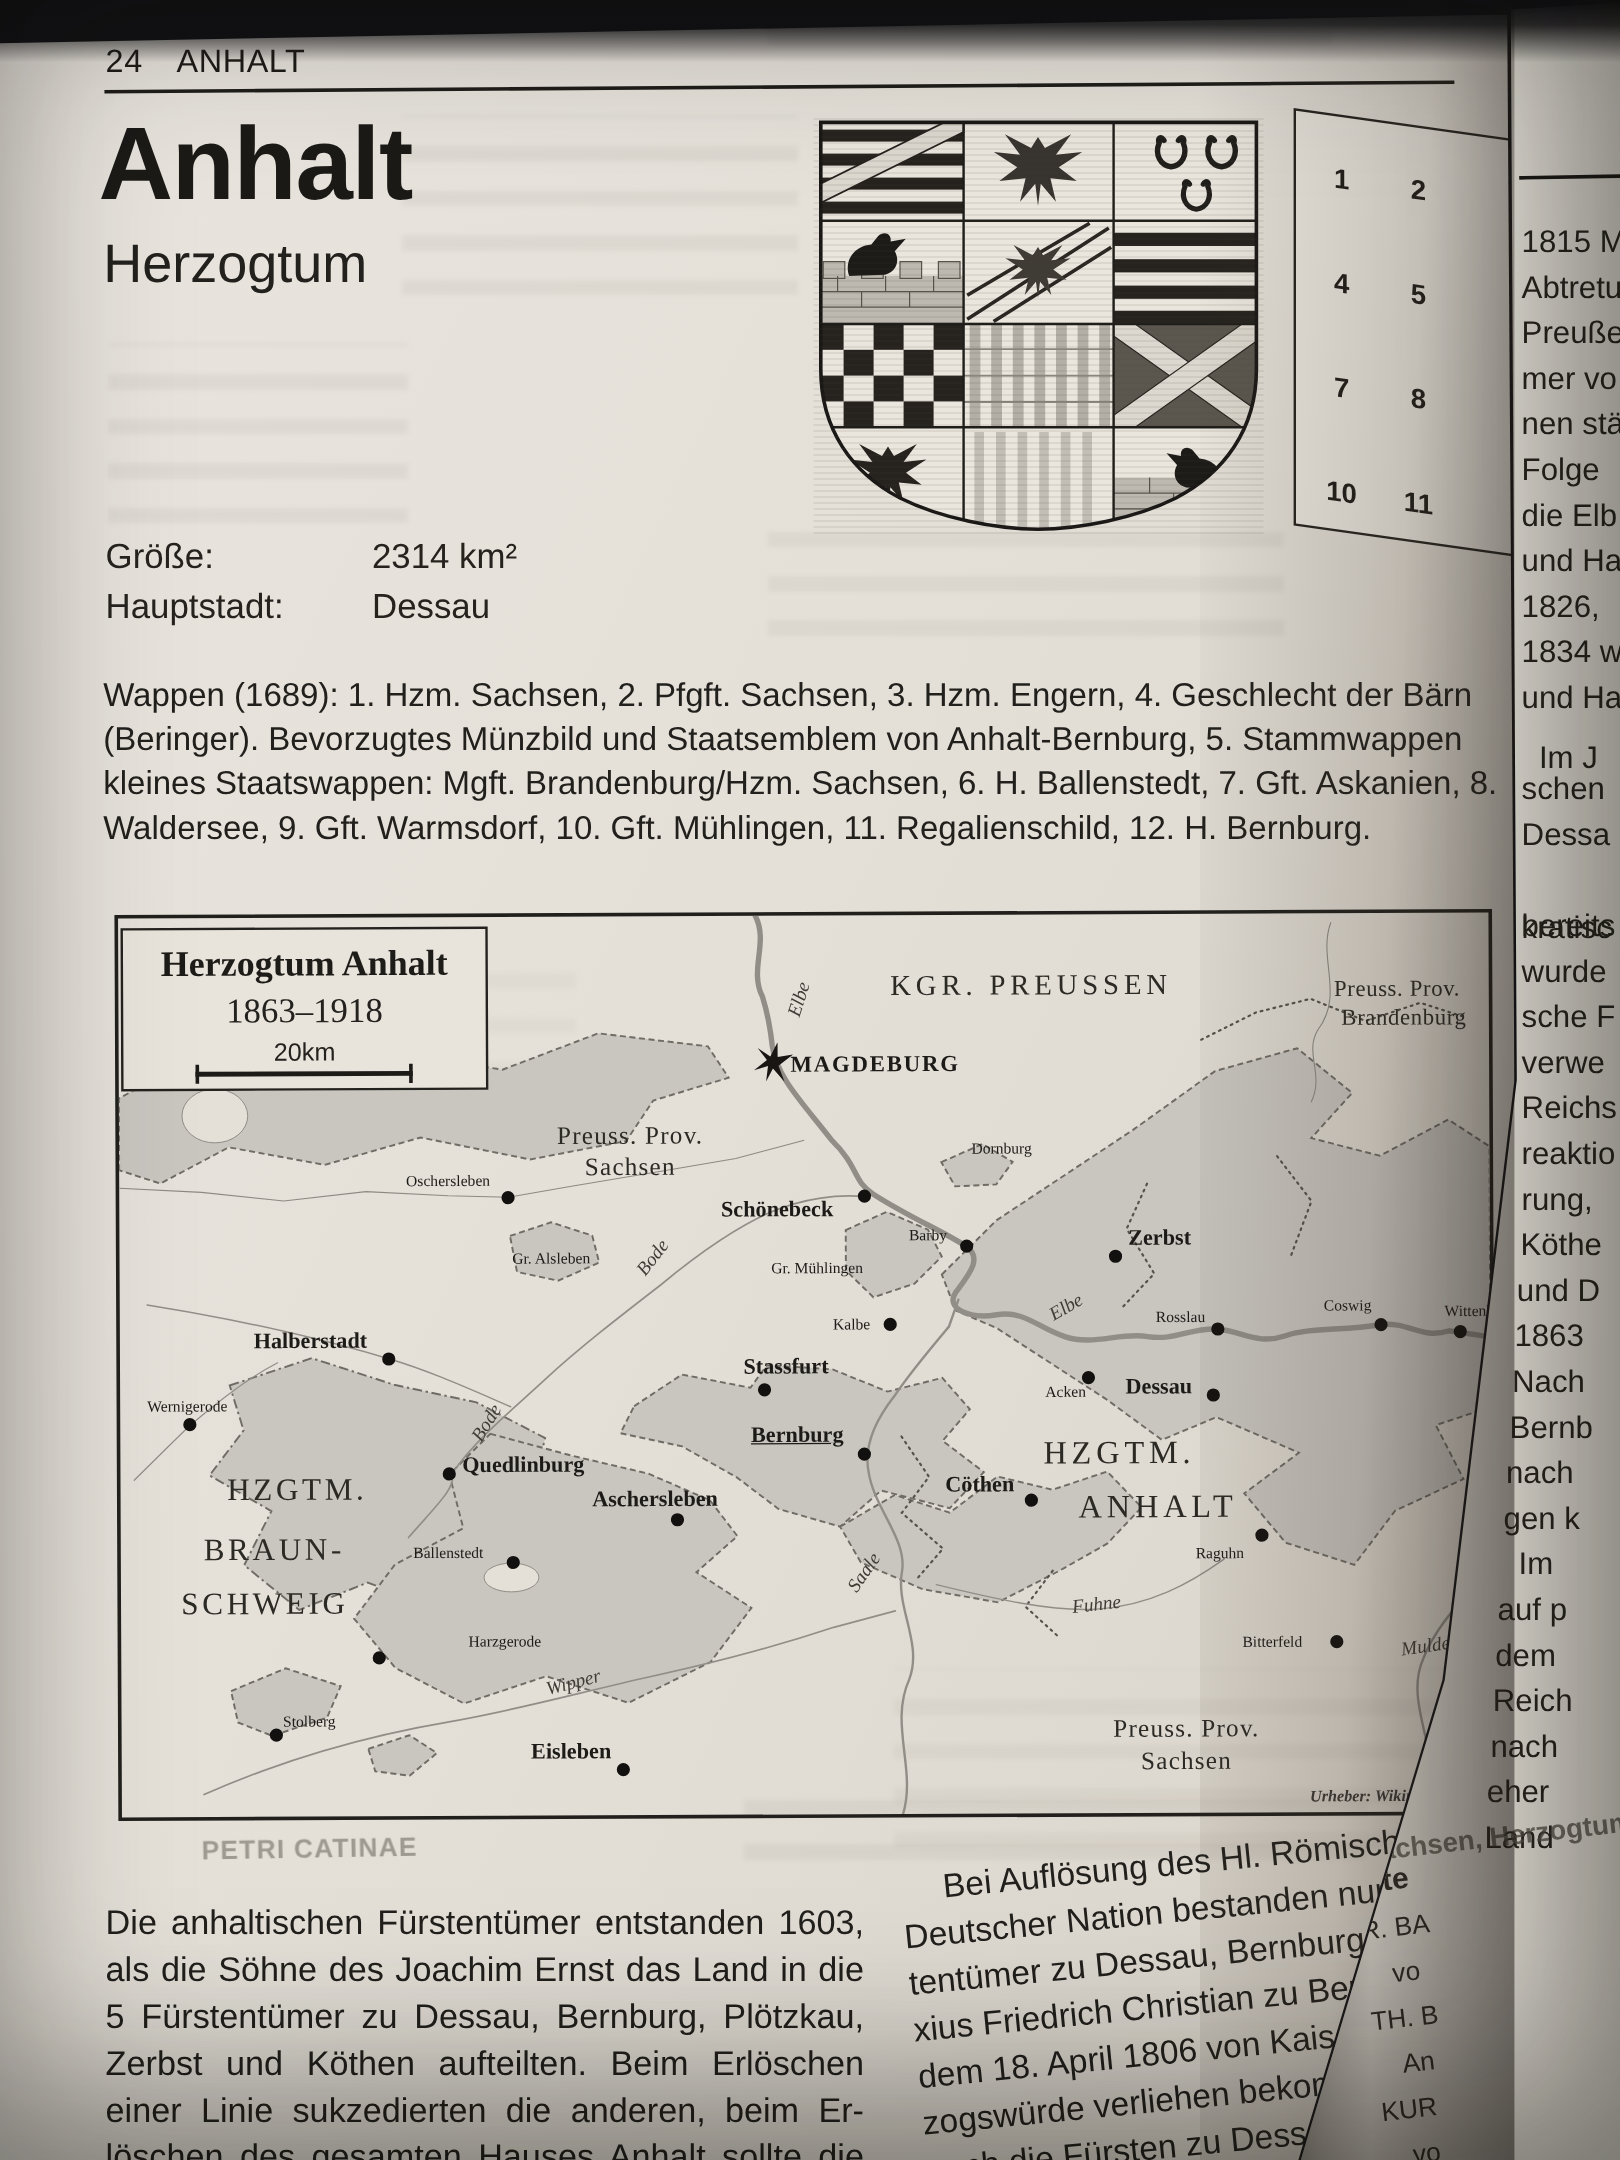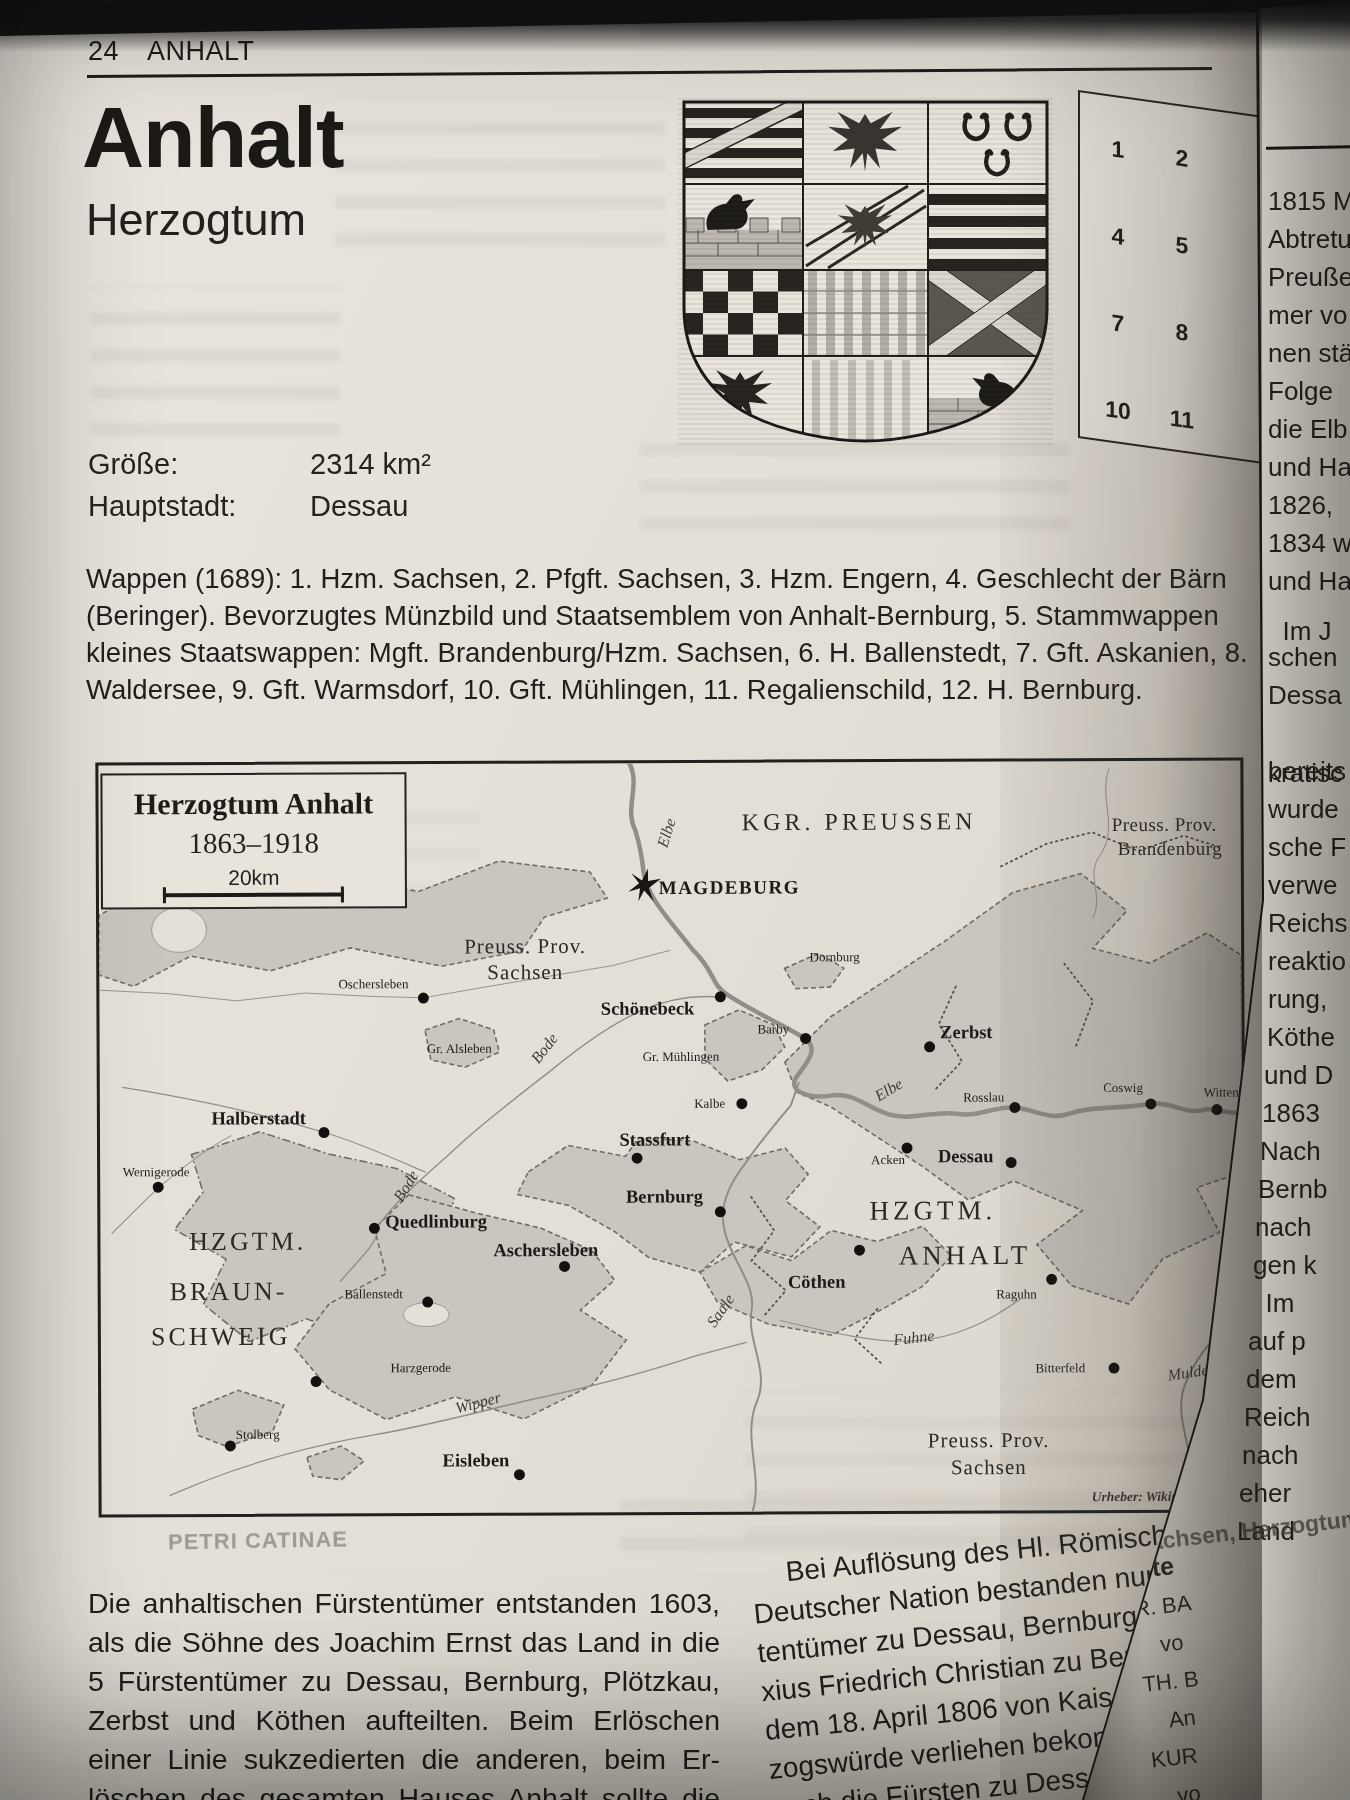--- a/index.html
+++ b/index.html
@@ -316,42 +316,42 @@
           <div class="city-label" style="left: 89.6%; top: 43.6%;">Coswig</div>
           <div class="city-dot" style="left: 97.8%; top: 46.6%;"></div>
           <div class="city-label" style="left: 99.2%; top: 44.3%;">Wittenberg</div>
           <div class="city-dot" style="left: 70.7%; top: 51.5%;"></div>
           <div class="city-label" style="left: 69%; top: 53.2%;">Acken</div>
           <div class="city-dot" style="left: 79.8%; top: 53.5%;"></div>
           <div class="city-label b" style="left: 75.8%; top: 52.8%;">Dessau</div>
           <div class="city-dot" style="left: 47%; top: 52.7%;"></div>
           <div class="city-label b" style="left: 48.6%; top: 50.4%;">Stassfurt</div>
           <div class="city-dot" style="left: 54.3%; top: 59.9%;"></div>
-          <div class="city-label b" style="left: 49.4%; top: 58%;">Bernburg</div>
+          <div class="city-label b" style="left: 49.4%; top: 58%; text-decoration: underline;">Bernburg</div>
           <div class="city-dot" style="left: 28.4%; top: 31.2%;"></div>
           <div class="city-label" style="left: 24%; top: 29.4%;">Oschersleben</div>
           <div class="city-label" style="left: 31.5%; top: 38.1%; text-align: right;">Gr. Alsleben</div>
           <div class="city-dot" style="left: 19.6%; top: 49.1%;"></div>
           <div class="city-label b" style="left: 13.9%; top: 47.2%;">Halberstadt</div>
           <div class="city-dot" style="left: 5.1%; top: 56.4%;"></div>
           <div class="city-label" style="left: 4.9%; top: 54.3%;">Wernigerode</div>
           <div class="city-dot" style="left: 24%; top: 61.9%;"></div>
           <div class="city-label b" style="left: 29.4%; top: 61.1%;">Quedlinburg</div>
           <div class="city-dot" style="left: 40.6%; top: 67.1%;"></div>
           <div class="city-label b" style="left: 39%; top: 65%;">Aschersleben</div>
           <div class="city-dot" style="left: 28.6%; top: 71.8%;"></div>
           <div class="city-label" style="left: 23.9%; top: 70.7%;">Ballenstedt</div>
           <div class="city-dot" style="left: 18.8%; top: 82.4%;"></div>
           <div class="city-label" style="left: 28%; top: 80.6%;">Harzgerode</div>
           <div class="city-dot" style="left: 11.3%; top: 90.9%;"></div>
           <div class="city-label" style="left: 13.7%; top: 89.4%;">Stolberg</div>
           <div class="city-dot" style="left: 36.6%; top: 94.9%;"></div>
           <div class="city-label b" style="left: 32.8%; top: 93.1%;">Eisleben</div>
           <div class="city-dot" style="left: 66.5%; top: 65.2%;"></div>
-          <div class="city-label b" style="left: 62.7%; top: 63.5%; margin-top: 44px;">Cöthen</div>
+          <div class="city-label b" style="left: 62.7%; top: 63.5%;">Cöthen</div>
           <div class="city-dot" style="left: 83.3%; top: 69.1%;"></div>
           <div class="city-label" style="left: 80.2%; top: 71.2%;">Raguhn</div>
           <div class="city-dot" style="left: 88.7%; top: 81%;"></div>
           <div class="city-label" style="left: 84%; top: 81%;">Bitterfeld</div>
           <div class="city-label" style="left: 99.9%; top: 83%;">Düben</div>
           <div class="river-label" style="left: 49.7%; top: 9.3%; transform: translate(-50%, -50%) rotate(-72deg);">Elbe</div>
           <div class="river-label" style="left: 69.1%; top: 43.8%; transform: translate(-50%, -50%) rotate(-30deg);">Elbe</div>
           <div class="river-label" style="left: 39%; top: 38%; transform: translate(-50%, -50%) rotate(-52deg);">Bode</div>
           <div class="river-label" style="left: 26.8%; top: 56.3%; transform: translate(-50%, -50%) rotate(-58deg);">Bode</div>
           <div class="river-label" style="left: 54.3%; top: 73.2%; transform: translate(-50%, -50%) rotate(-55deg);">Saale</div>

